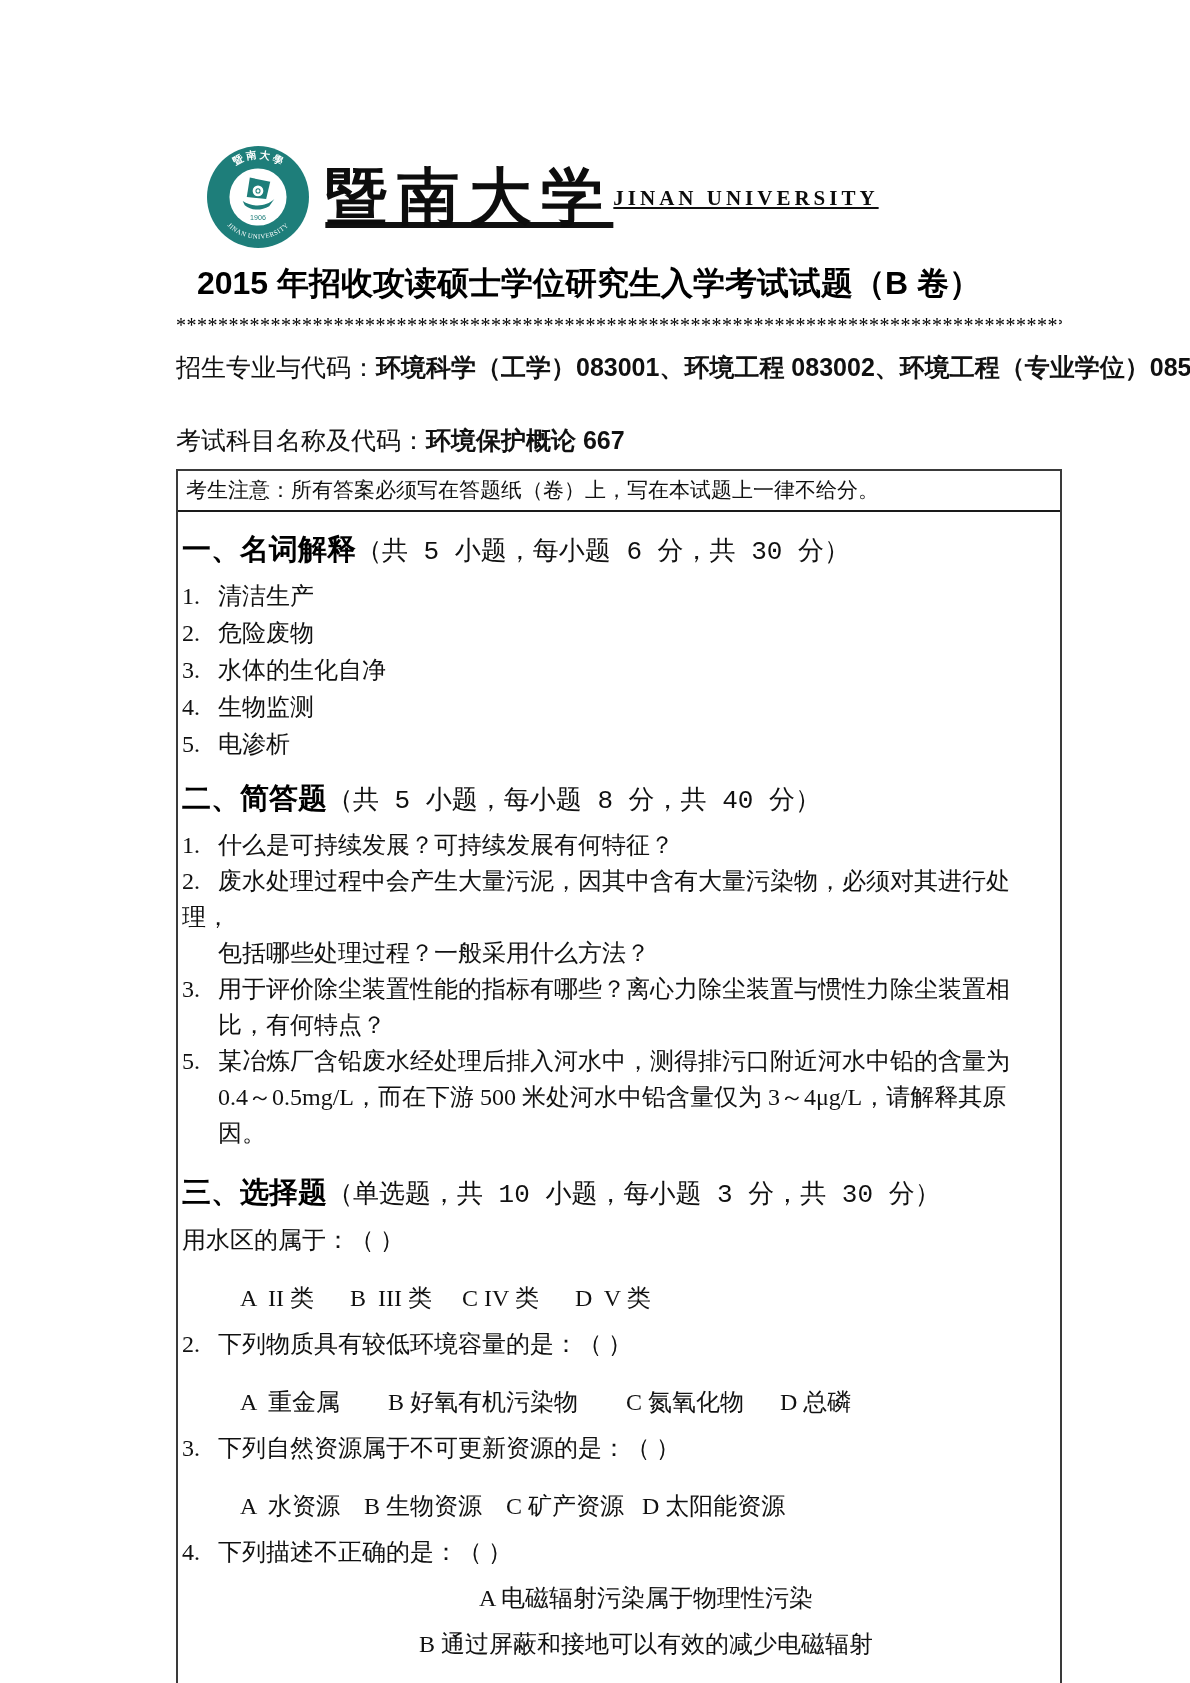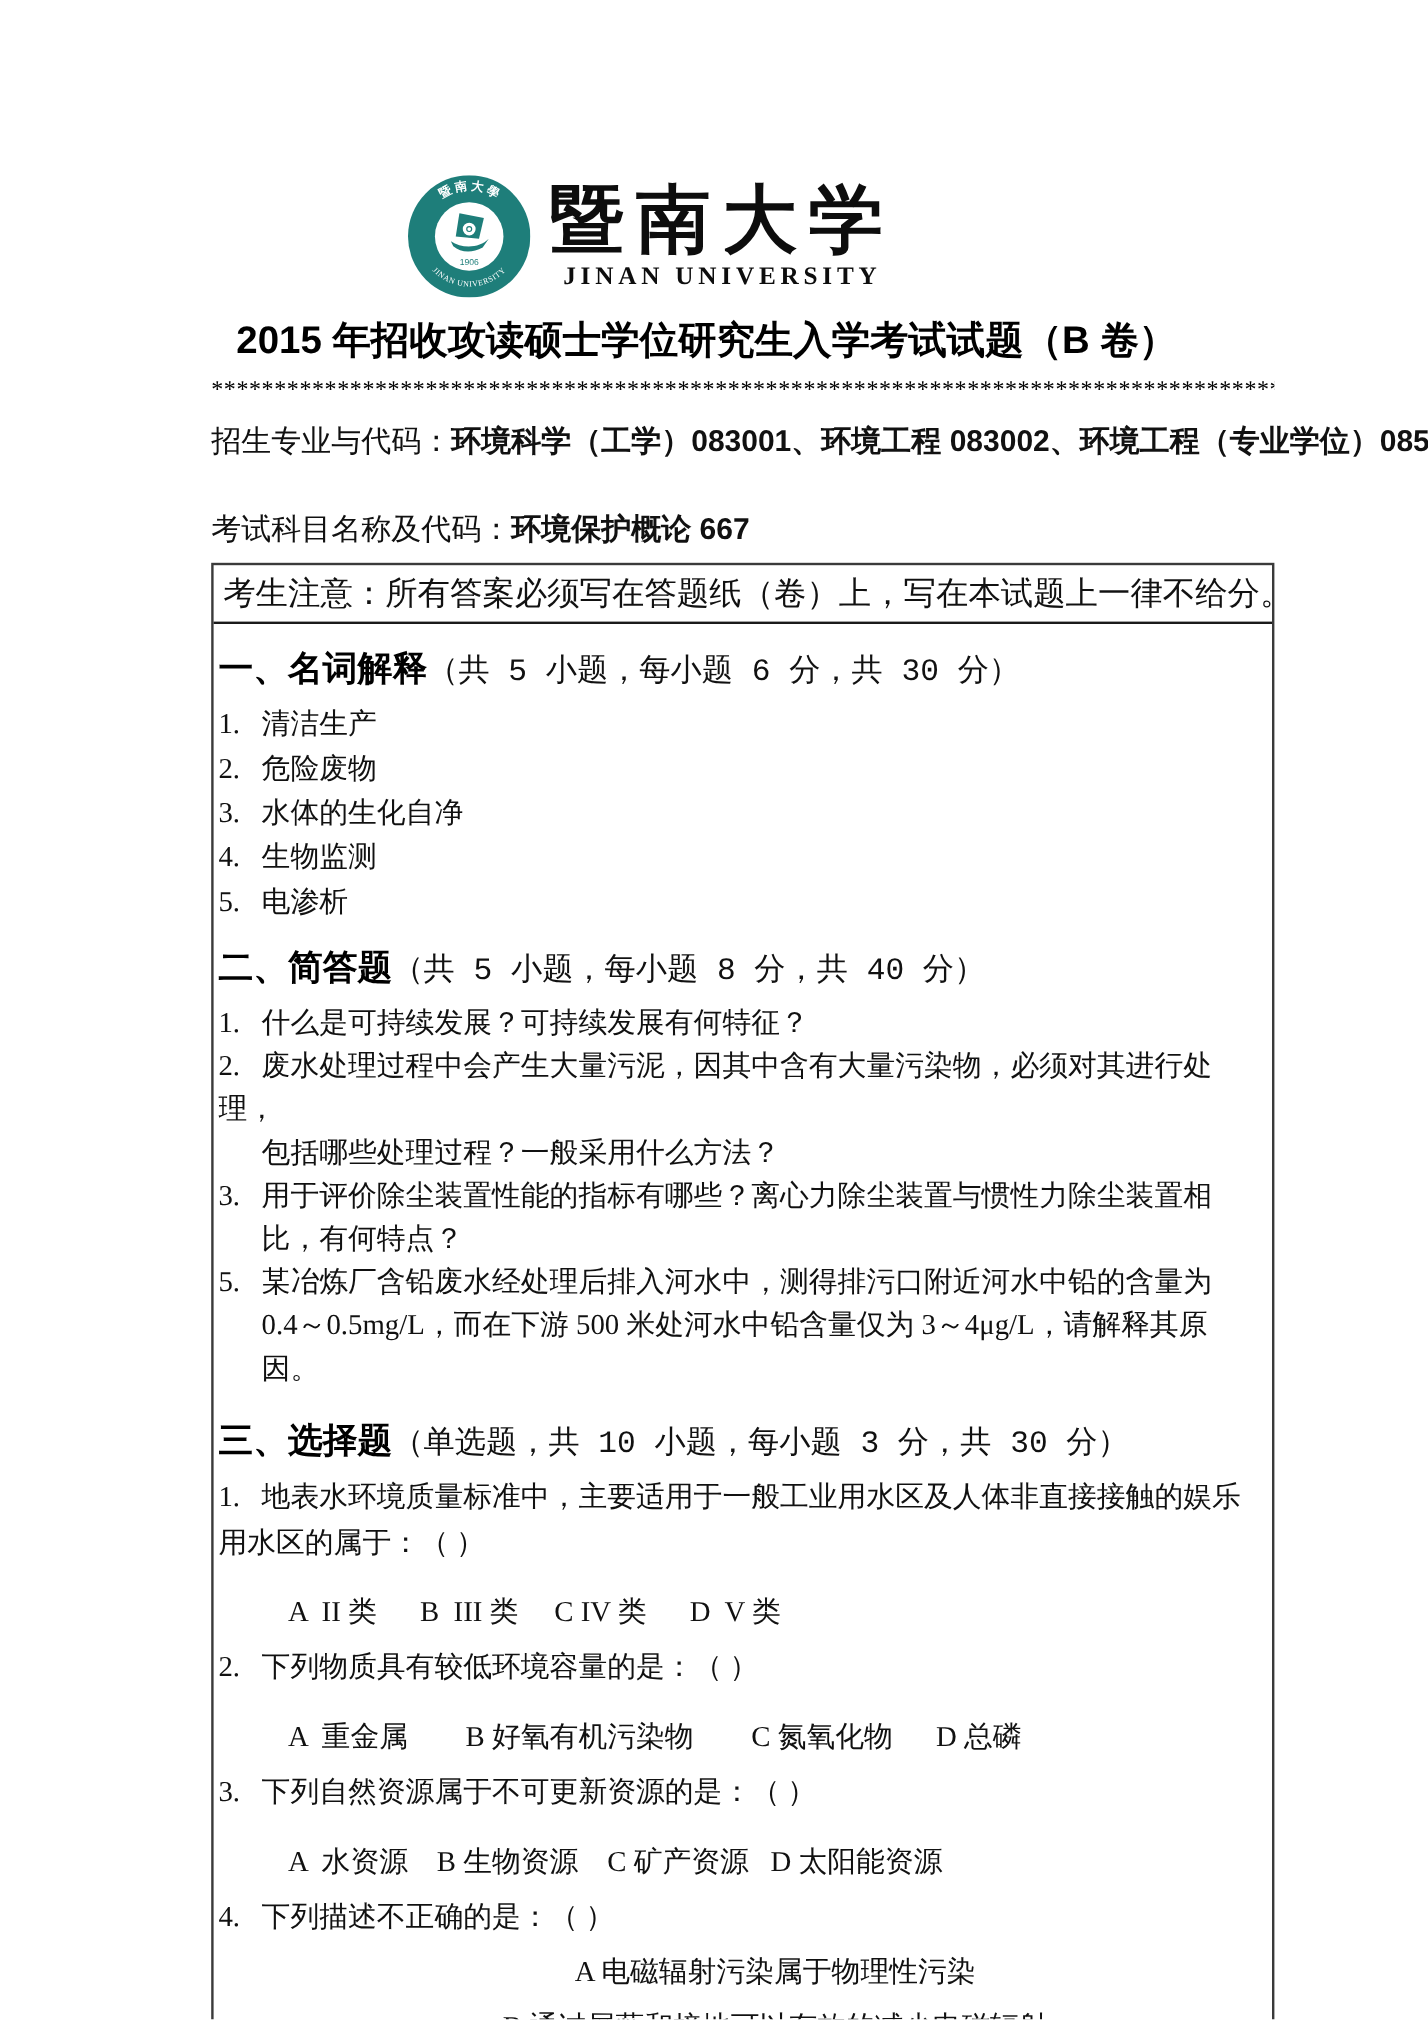--- a/index.html
+++ b/index.html
@@ -19,21 +19,21 @@
   
   .logo-row{
     display:flex;
     justify-content:center;
     align-items:center;
     gap:16px;
     padding-top:146px;
     transform:translateX(-52px);
   }
   .seal{width:102px;height:102px;flex:0 0 auto;}
-  .wordmark{display:flex;flex-direction:column;align-items:center;}
+  .wordmark{display:flex;flex-direction:row;align-items:center;text-decoration:underline;}
   .cn-name{
     font-family:"Liberation Serif","DejaVu Serif",serif;
     font-weight:900;
     font-size:62px;
     line-height:64px;
     letter-spacing:10px;
     color:#0d0d0d;
     white-space:nowrap;
   }
   .en-name{
@@ -76,21 +76,21 @@
   }
   .meta-line.subject{margin-top:40px;}
   
   .exam-box{
     margin-top:12px;
     border:2px solid #3a3a3a;
   }
   .notice{
     border-bottom:2px solid #1a1a1a;
     padding:5px 24px 6px 8px;
-    font-size:27px;
+    font-size:21px;
     white-space:nowrap;
   }
   .box-body{padding:2px 8px 18px 4px;}
   .sec-head{
     margin:16px 0 8px 0;
     white-space:nowrap;
   }
   .sec-title{
     font-family:"Liberation Sans","DejaVu Sans",sans-serif;
     font-weight:bold;
@@ -194,21 +194,20 @@
               <div class="row cont">比，有何特点？</div>
             </div>
             <div class="item">
               <div class="row first"><span class="num">5.</span><span>某冶炼厂含铅废水经处理后排入河水中，测得排污口附近河水中铅的含量为</span></div>
               <div class="row cont">0.4～0.5mg/L，而在下游 500 米处河水中铅含量仅为 3～4μg/L，请解释其原因。</div>
             </div>
           </section>
           <section class="sec-2">
             <div class="sec-head"><span class="sec-title">三、选择题</span><span class="sec-meta">（单选题，共 10 小题，每小题 3 分，共 30 分）</span></div>
             <div class="item">
-              <div class="row first"><span class="num">1.</span><span>地表水环境质量标准中，主要适用于一般工业用水区及人体非直接接触的娱乐</span></div>
               <div class="row flush">用水区的属于：（ ）</div>
               <div class="row options">A  II 类      B  III 类     C IV 类      D  V 类</div>
             </div>
             <div class="item">
               <div class="row first"><span class="num">2.</span><span>下列物质具有较低环境容量的是：（  ）</span></div>
               <div class="row options">A  重金属        B 好氧有机污染物        C 氮氧化物      D 总磷</div>
             </div>
             <div class="item">
               <div class="row first"><span class="num">3.</span><span>下列自然资源属于不可更新资源的是：（     ）</span></div>
               <div class="row options">A  水资源    B 生物资源    C 矿产资源   D 太阳能资源</div>

